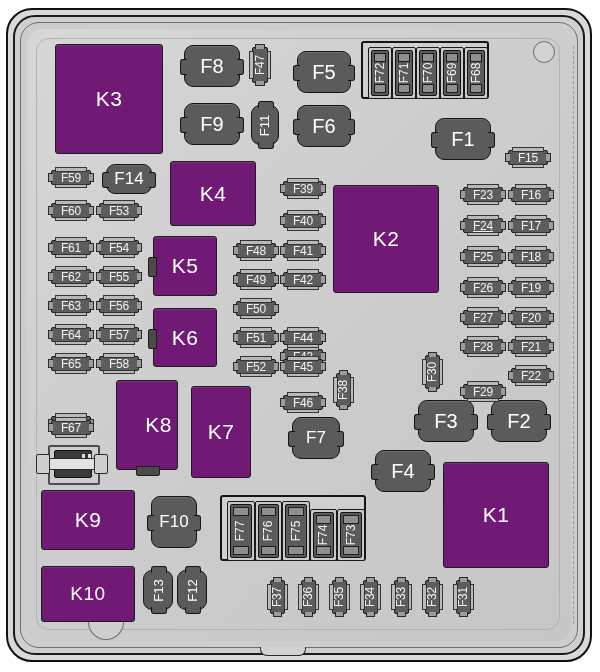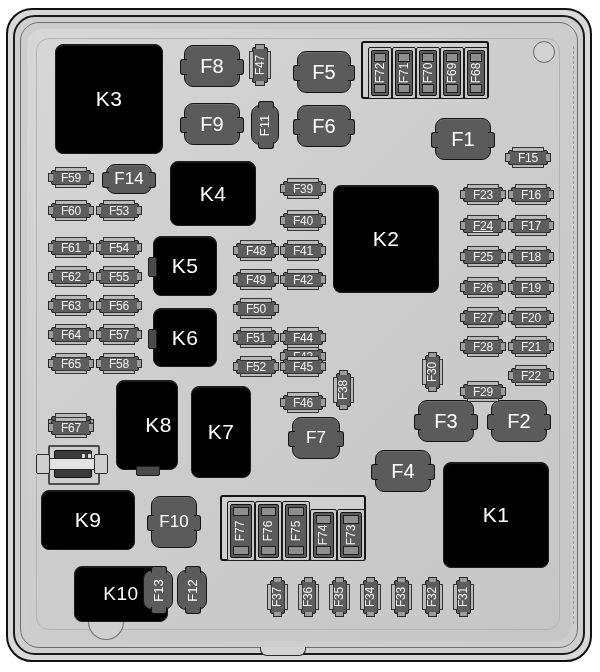--- a/index.html
+++ b/index.html
@@ -50,21 +50,21 @@
     position:absolute;width:46px;height:9px;
     border:1.5px solid #2b2b2b;border-top:none;
     border-radius:0 0 7px 7px;background:#d2d2d2;
   }
 
   
   .part{position:absolute;box-sizing:border-box;}
 
   
   .relay{
-    background:#000000;border:1.6px solid #1d1d1d;border-radius:8px;
+    background:#701a75;border:1.6px solid #1d1d1d;border-radius:3px;
     color:#fff;display:flex;align-items:center;justify-content:center;
     font-size:21px;letter-spacing:.5px;
     box-shadow:inset 0 1px 0 rgba(255,255,255,.10);
   }
   .relay .lbl{pointer-events:none;}
   .relay.small-txt{font-size:19px;}
 
   
   .relay .tab-l{
     position:absolute;left:-6px;top:50%;margin-top:-9px;
@@ -173,21 +173,21 @@
       <div class="part relay" style="left: 116px; top: 380px; width: 62px; height: 90px; padding-left: 23px;">
         <div class="tab-b"></div>
         <span class="lbl">K8</span>
       </div>
       <div class="part relay" style="left: 191px; top: 386px; width: 60px; height: 92px;">
         <span class="lbl">K7</span>
       </div>
       <div class="part relay" style="left: 41px; top: 490px; width: 94px; height: 60px; text-align: right;">
         <span class="lbl">K9</span>
       </div>
-      <div class="part relay small-txt" style="left: 41px; top: 566px; width: 94px; height: 56px; margin-left: 33px;">
+      <div class="part relay small-txt" style="left: 41px; top: 566px; width: 94px; height: 56px;">
         <span class="lbl">K10</span>
       </div>
       <div class="part relay" style="left: 443px; top: 462px; width: 106px; height: 106px;">
         <span class="lbl">K1</span>
       </div>
       <div class="part maxi" style="left: 184px; top: 45px; width: 56px; height: 42px;">
         <div class="nub l"></div>
         <div class="nub r"></div>
         <span class="lbl">F8</span>
       </div>

